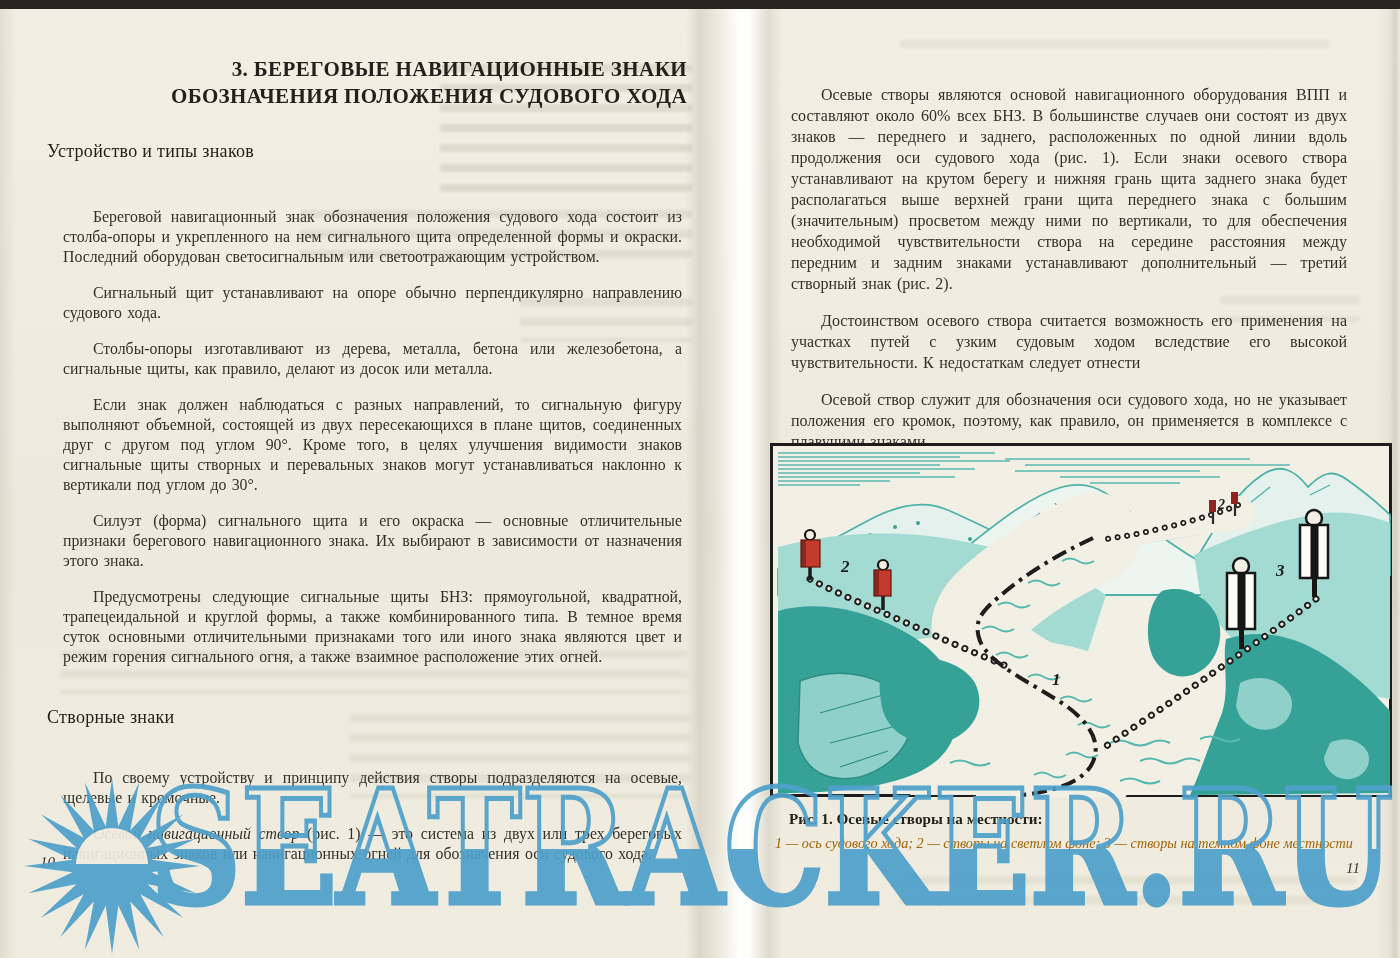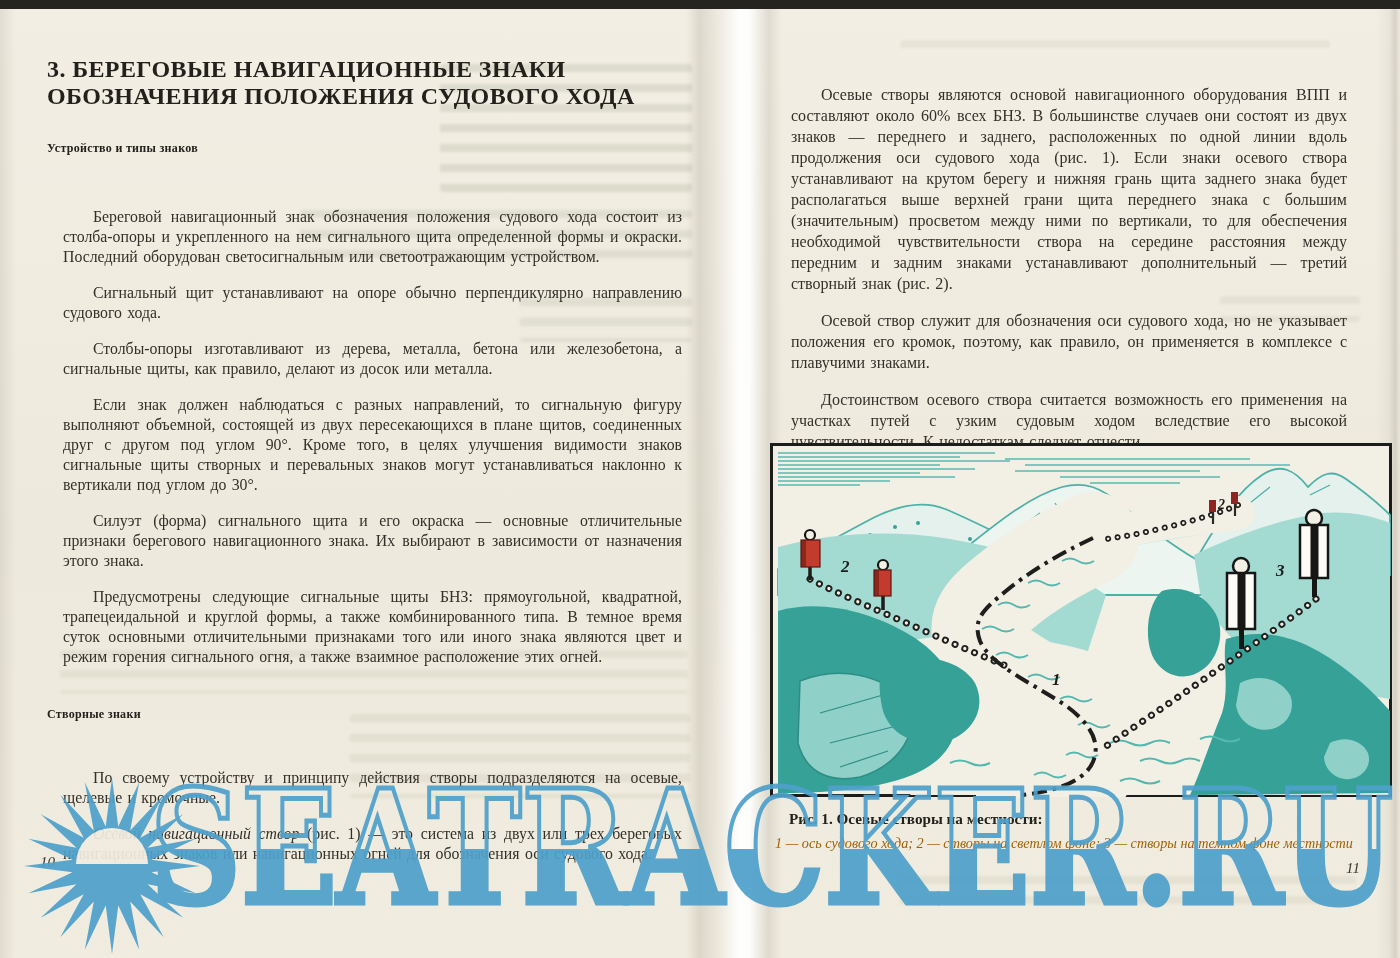--- a/index.html
+++ b/index.html
@@ -12,23 +12,23 @@
         background:linear-gradient(90deg,rgba(70,60,40,0) 0%,rgba(70,60,40,0.12) 14%,
         rgba(70,60,40,0.03) 32%,rgba(255,255,255,0.95) 55%,rgba(255,255,255,0.9) 66%,
         rgba(70,60,40,0.10) 86%,rgba(70,60,40,0) 100%);}
   .right-edge{position:absolute;right:0;top:9px;width:24px;height:949px;
         background:linear-gradient(90deg,rgba(0,0,0,0) 0%,rgba(0,0,0,0.04) 55%,
         rgba(110,100,80,0.20) 80%,rgba(0,0,0,0.02) 100%);}
   .left-edge{position:absolute;left:0;top:9px;width:16px;height:949px;
         background:linear-gradient(90deg,rgba(80,70,50,0.10),rgba(0,0,0,0));}
 
   .abs{position:absolute;}
-  .lp-title{left:47px;top:56px;width:640px;font-weight:bold;font-size:24px;line-height:27px;
-        letter-spacing:0.4px;color:#23211c;}
-  .lp-h2{left:47px;width:640px;font-weight:bold;font-size:12px;color:#23211c;letter-spacing:0.3px;}
+  .lp-title{left:47px;top:56px;width:640px;font-weight:bold;font-size:21px;line-height:27px;
+        letter-spacing:0.4px;color:#23211c;text-align:right;}
+  .lp-h2{left:47px;width:640px;font-weight:normal;font-size:18px;color:#23211c;letter-spacing:0.3px;}
   .col{text-align:justify;}
   .col p{margin:16px;text-indent:30px;}
   .lp-col{left:47px;top:191px;width:651px;font-size:15.8px;line-height:20px;word-spacing:1.4px;}
   .lp-col2{left:47px;top:752px;width:651px;font-size:15.8px;line-height:20px;word-spacing:1.4px;}
   .rp-col{left:775px;top:68px;width:588px;font-size:16px;line-height:21px;word-spacing:1.4px;}
   .pageno{font-size:15px;color:#3a382f;font-style:italic;}
 
   .figure{left:770px;top:443px;width:622px;height:354px;}
   .figure svg{display:block;width:622px;height:354px;}
   .fig-caption{left:789px;top:810px;width:575px;font-weight:bold;font-size:15.2px;color:#23211c;}
@@ -81,22 +81,22 @@
 
   <div class="abs col lp-col2">
     <p>По своему устройству и принципу действия створы подразделяются на осевые, щелевые и кромочные.</p>
     <p><i>Осевой навигационный створ</i><span> (рис. 1) — это система из двух или трех береговых навигационных знаков или навигационных огней для обозначения оси судового хода.</span></p>
   </div>
 
   <div class="abs pageno" style="left:40px;top:854px">10</div>
 
   <div class="abs col rp-col">
     <p>Осевые створы являются основой навигационного оборудования ВПП и составляют около 60% всех БНЗ. В большинстве случаев они состоят из двух знаков — переднего и заднего, расположенных по одной линии вдоль продолжения оси судового хода (рис. 1). Если знаки осевого створа устанавливают на крутом берегу и нижняя грань щита заднего знака будет располагаться выше верхней грани щита переднего знака с большим (значительным) просветом между ними по вертикали, то для обеспечения необходимой чувствительности створа на середине расстояния между передним и задним знаками устанавливают дополнительный — третий створный знак (рис. 2).</p>
+    <p>Достоинством осевого створа считается возможность его применения на участках путей с узким судовым ходом вследствие его высокой чувствительности. К недостаткам следует отнести</p>
     <p>Осевой створ служит для обозначения оси судового хода, но не указывает положения его кромок, поэтому, как правило, он применяется в комплексе с плавучими знаками.</p>
-    <p>Достоинством осевого створа считается возможность его применения на участках путей с узким судовым ходом вследствие его высокой чувствительности. К недостаткам следует отнести</p>
   </div>
 
   <div class="abs figure">
     <svg viewBox="0 0 622 354" xmlns="http://www.w3.org/2000/svg">
       <rect x="1.5" y="1.5" width="619" height="351" fill="#f2efe5" stroke="#1c1c1a" stroke-width="3"></rect>
 
       <g stroke="#58bab1" stroke-width="1.4" fill="none">
         <path d="M8,10 H225 M8,14 H190 M8,18 H240 M8,22 H170 M8,26 H205 M8,30 H150 M8,34 H185 M8,38 H120 M8,42 H90"></path>
         <path d="M235,16 H480 M255,22 H520 M245,28 H430 M290,34 H450 M320,40 H410"></path>
       </g>

